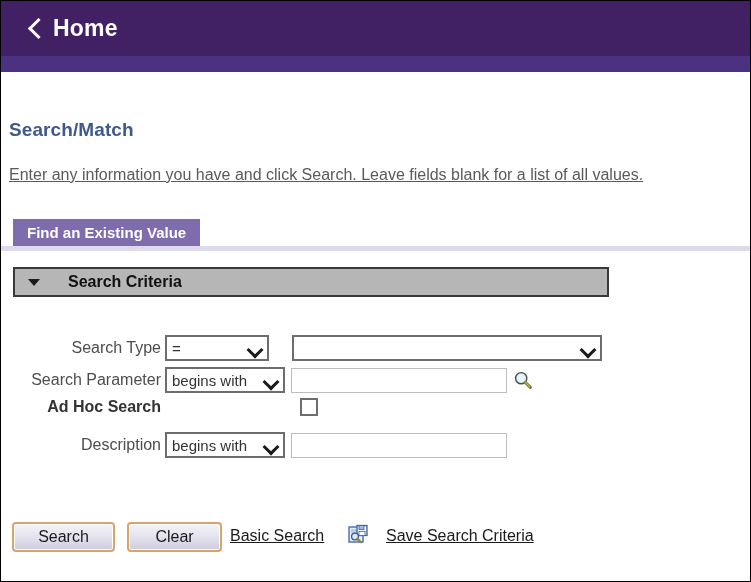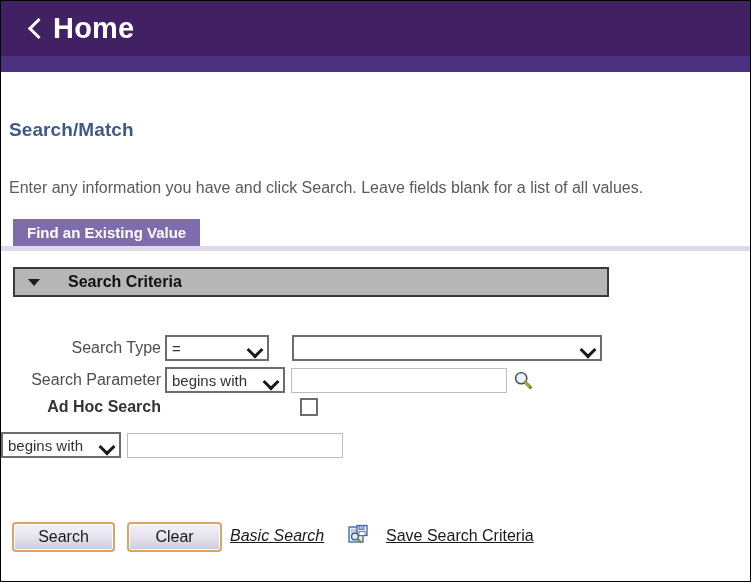--- a/index.html
+++ b/index.html
@@ -50,21 +50,21 @@
     top: 5px;
     width: 12px;
     height: 12px;
     border-left: 3px solid #ffffff;
     border-bottom: 3px solid #ffffff;
     transform: rotate(45deg);
   }
   .home-label {
     margin-left: 10px;
     color: #ffffff;
-    font-size: 29px;
+    font-size: 23px;
     font-weight: bold;
     letter-spacing: 0.2px;
   }
   .nav-subbar {
     position: absolute;
     left: 0; top: 55px;
     width: 749px;
     height: 16px;
     background: #4c3180;
   }
@@ -75,24 +75,25 @@
     left: 8px;
     top: 118px;
     font-size: 19px;
     font-weight: bold;
     color: #3f5a8a;
     letter-spacing: 0.1px;
   }
   .page-instructions {
     position: absolute;
     left: 8px;
-    top: 178px;
+    top: 165px;
     font-size: 16px;
     color: #5a5a5a;
     white-space: nowrap;
+    text-decoration: underline;
   }
 
   
   .tab-strip {
     position: absolute;
     left: 0;
     top: 218px;
     width: 749px;
     height: 30px;
   }
@@ -335,33 +336,34 @@
         </svg>
       </span>
     </div>
 
     <div class="form-row" style="top:62px; left:0;">
       <div class="field-label bold" style="width:164px;">Ad Hoc Search</div>
       <span class="chk" style="margin-left:135px;"></span>
     </div>
 
     <div class="form-row" style="top:100px; left:0;">
+      <div class="field-label" style="width:164px;">Description</div>
       <div class="sel" style="width:120px;">
         <span>begins with</span>
         <span class="caret"></span>
       </div>
       <input class="txt" type="text" style="width: 216px; margin-left: 6px;" value="">
     </div>
 
   </div>
 
   <div class="footer">
     <div class="btn" style="left:126px; width:95px;">Clear</div>
     <div class="btn" style="left:11px; width:103px;">Search</div>
-    <span class="link" style="left:229px;font-style:italic;">Basic Search</span>
+    <span class="link" style="left:229px;">Basic Search</span>
     <span class="icon-savesearch" style="left:347px; top:2px;">
       <svg width="22" height="22" viewBox="0 0 22 22">
         <rect x="1" y="3" width="14" height="15" fill="#e6eefa" stroke="#3a62a8" stroke-width="1.3"></rect>
         <rect x="3" y="5" width="10" height="4" fill="#b9cdea" stroke="none"></rect>
         <rect x="9" y="1.5" width="10" height="10" fill="#f2f6fc" stroke="#3a62a8" stroke-width="1.3"></rect>
         <rect x="11" y="1.5" width="5" height="4" fill="#9dbae4" stroke="#3a62a8" stroke-width="0.8"></rect>
         <rect x="11" y="7.5" width="6" height="4" fill="#ffffff" stroke="#3a62a8" stroke-width="0.8"></rect>
         <circle cx="7" cy="12.5" r="3.4" fill="#dceafa" stroke="#2f5596" stroke-width="1.3"></circle>
         <line x1="9.4" y1="14.9" x2="12.6" y2="18.1" stroke="#8a8a2e" stroke-width="2.4" stroke-linecap="round"></line>
       </svg>

